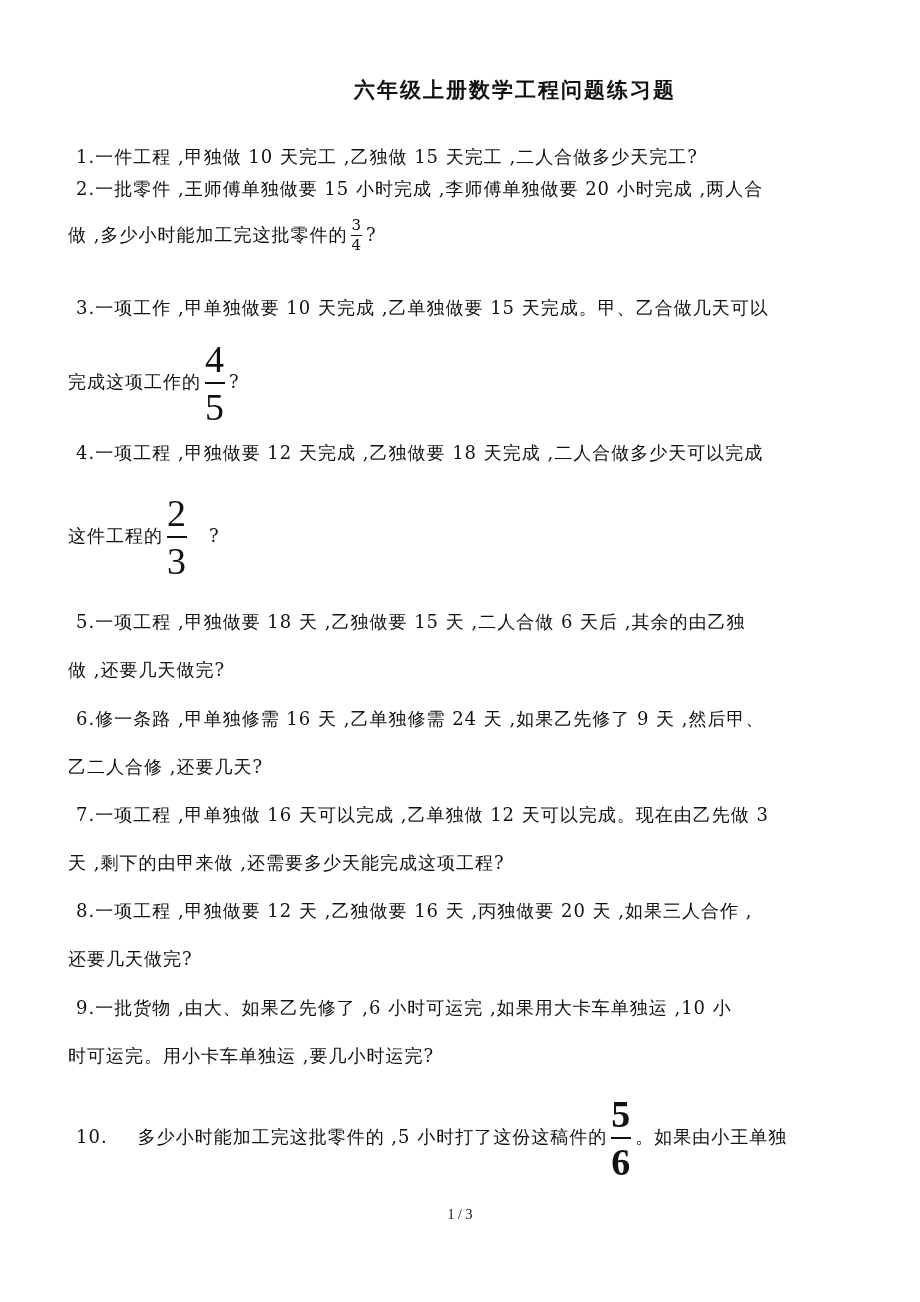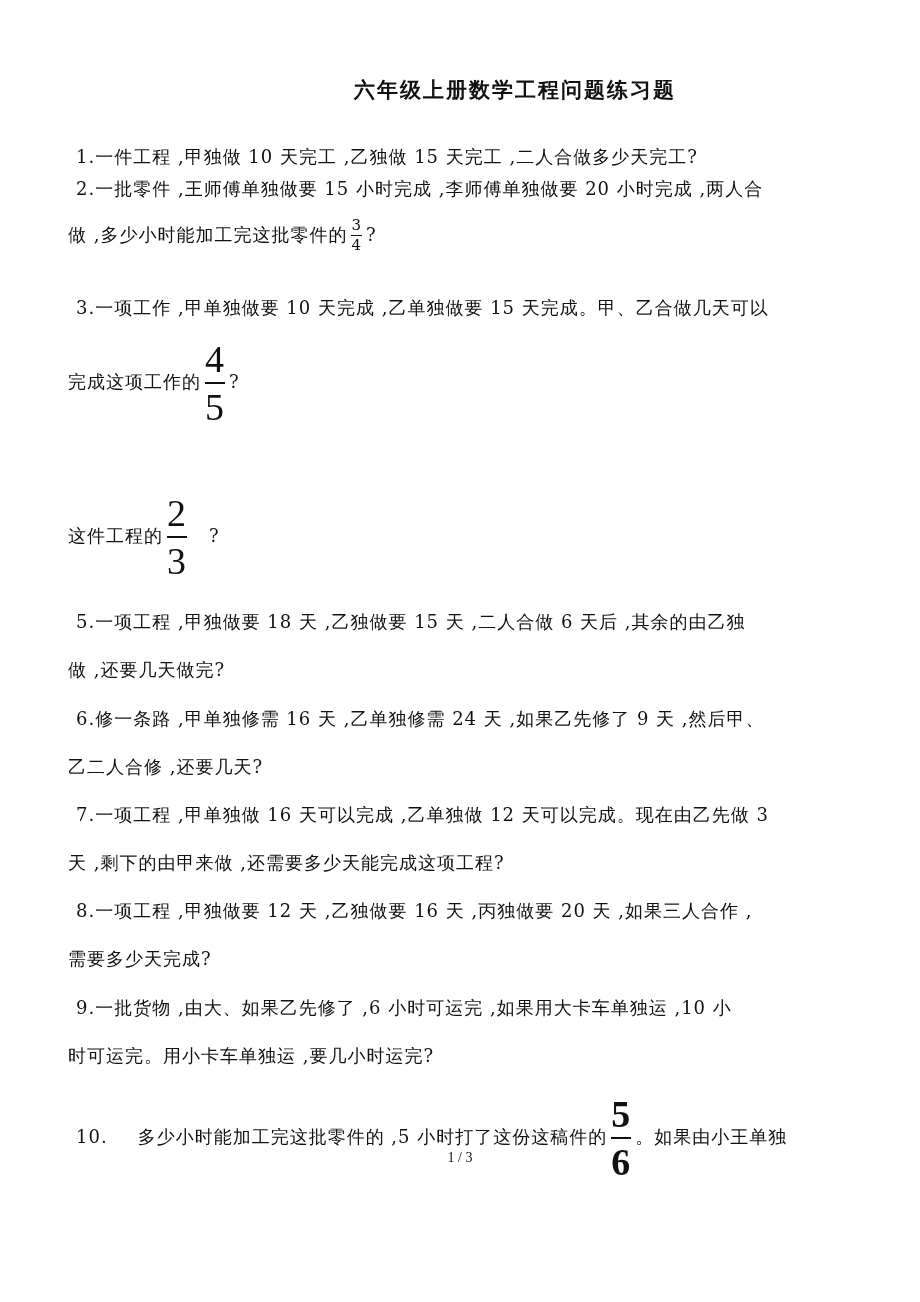--- a/index.html
+++ b/index.html
@@ -11,21 +11,21 @@
   .line { position: absolute; left: 68px; font-size: 18px; white-space: nowrap;
           letter-spacing: 1px; }
   .indent { left: 76px; }
   .frac { display: inline-flex; flex-direction: column; align-items: center;
           vertical-align: middle; line-height: 1; margin: 0 4px; }
   .frac .bar { border-top: 1.5px solid #111; width: 100%; margin: 2px 0; }
   .frac.small { font-size: 15px; }
   .frac.big { font-family: "Liberation Serif", serif; font-size: 38px; }
   .frac.big .bar { border-top-width: 2px; margin: 4px 0; }
   .frac.bold { font-weight: bold; }
-  .footer { position: absolute; top: 1150px; left: 0; width: 920px; text-align: center;
+  .footer { position: absolute; top: 1207px; left: 0; width: 920px; text-align: center;
             font-size: 14px; font-family: "Liberation Serif", serif; }
 </style>
 </head>
 <body>
 
 <div class="page">
 
   <div class="title">六年级上册数学工程问题练习题</div>
 
   <div class="line indent" style="top:145px">
@@ -47,20 +47,23 @@
     <span>3.</span><span>一项工作 ,甲单独做要 10 天完成 ,乙单独做要 15 天完成。甲、乙合做几天可以</span>
   </div>
   <div class="line" style="top:340px">
     <span>完成这项工作的</span><span class="frac big">
         <span>4</span>
         <span class="bar"></span>
         <span>5</span>
       </span><span>?</span>
   </div>
 
+  <div class="line indent" style="top:441px">
+    <span>4.</span><span>一项工程 ,甲独做要 12 天完成 ,乙独做要 18 天完成 ,二人合做多少天可以完成</span>
+  </div>
   <div class="line" style="top:494px">
     <span>这件工程的</span><span class="frac big" style="margin-right:22px">
         <span>2</span>
         <span class="bar"></span>
         <span>3</span>
       </span><span>?</span>
   </div>
 
   <div class="line indent" style="top:610px">
     <span>5.</span><span>一项工程 ,甲独做要 18 天 ,乙独做要 15 天 ,二人合做 6 天后 ,其余的由乙独</span>
@@ -80,21 +83,21 @@
     <span>7.</span><span>一项工程 ,甲单独做 16 天可以完成 ,乙单独做 12 天可以完成。现在由乙先做 3</span>
   </div>
   <div class="line" style="top:851px">
     <span>天 ,剩下的由甲来做 ,还需要多少天能完成这项工程?</span>
   </div>
 
   <div class="line indent" style="top:899px">
     <span>8.</span><span>一项工程 ,甲独做要 12 天 ,乙独做要 16 天 ,丙独做要 20 天 ,如果三人合作 ,</span>
   </div>
   <div class="line" style="top:947px">
-    <span>需要多少天完成?</span>
+    <span>还要几天做完?</span>
   </div>
 
   <div class="line indent" style="top:996px">
     <span>9.</span><span>一批货物 ,由大、如果乙先修了 ,6 小时可运完 ,如果用大卡车单独运 ,10 小</span>
   </div>
   <div class="line" style="top:1044px">
     <span>时可运完。用小卡车单独运 ,要几小时运完?</span>
   </div>
 
   <div class="line indent" style="top:1095px">

